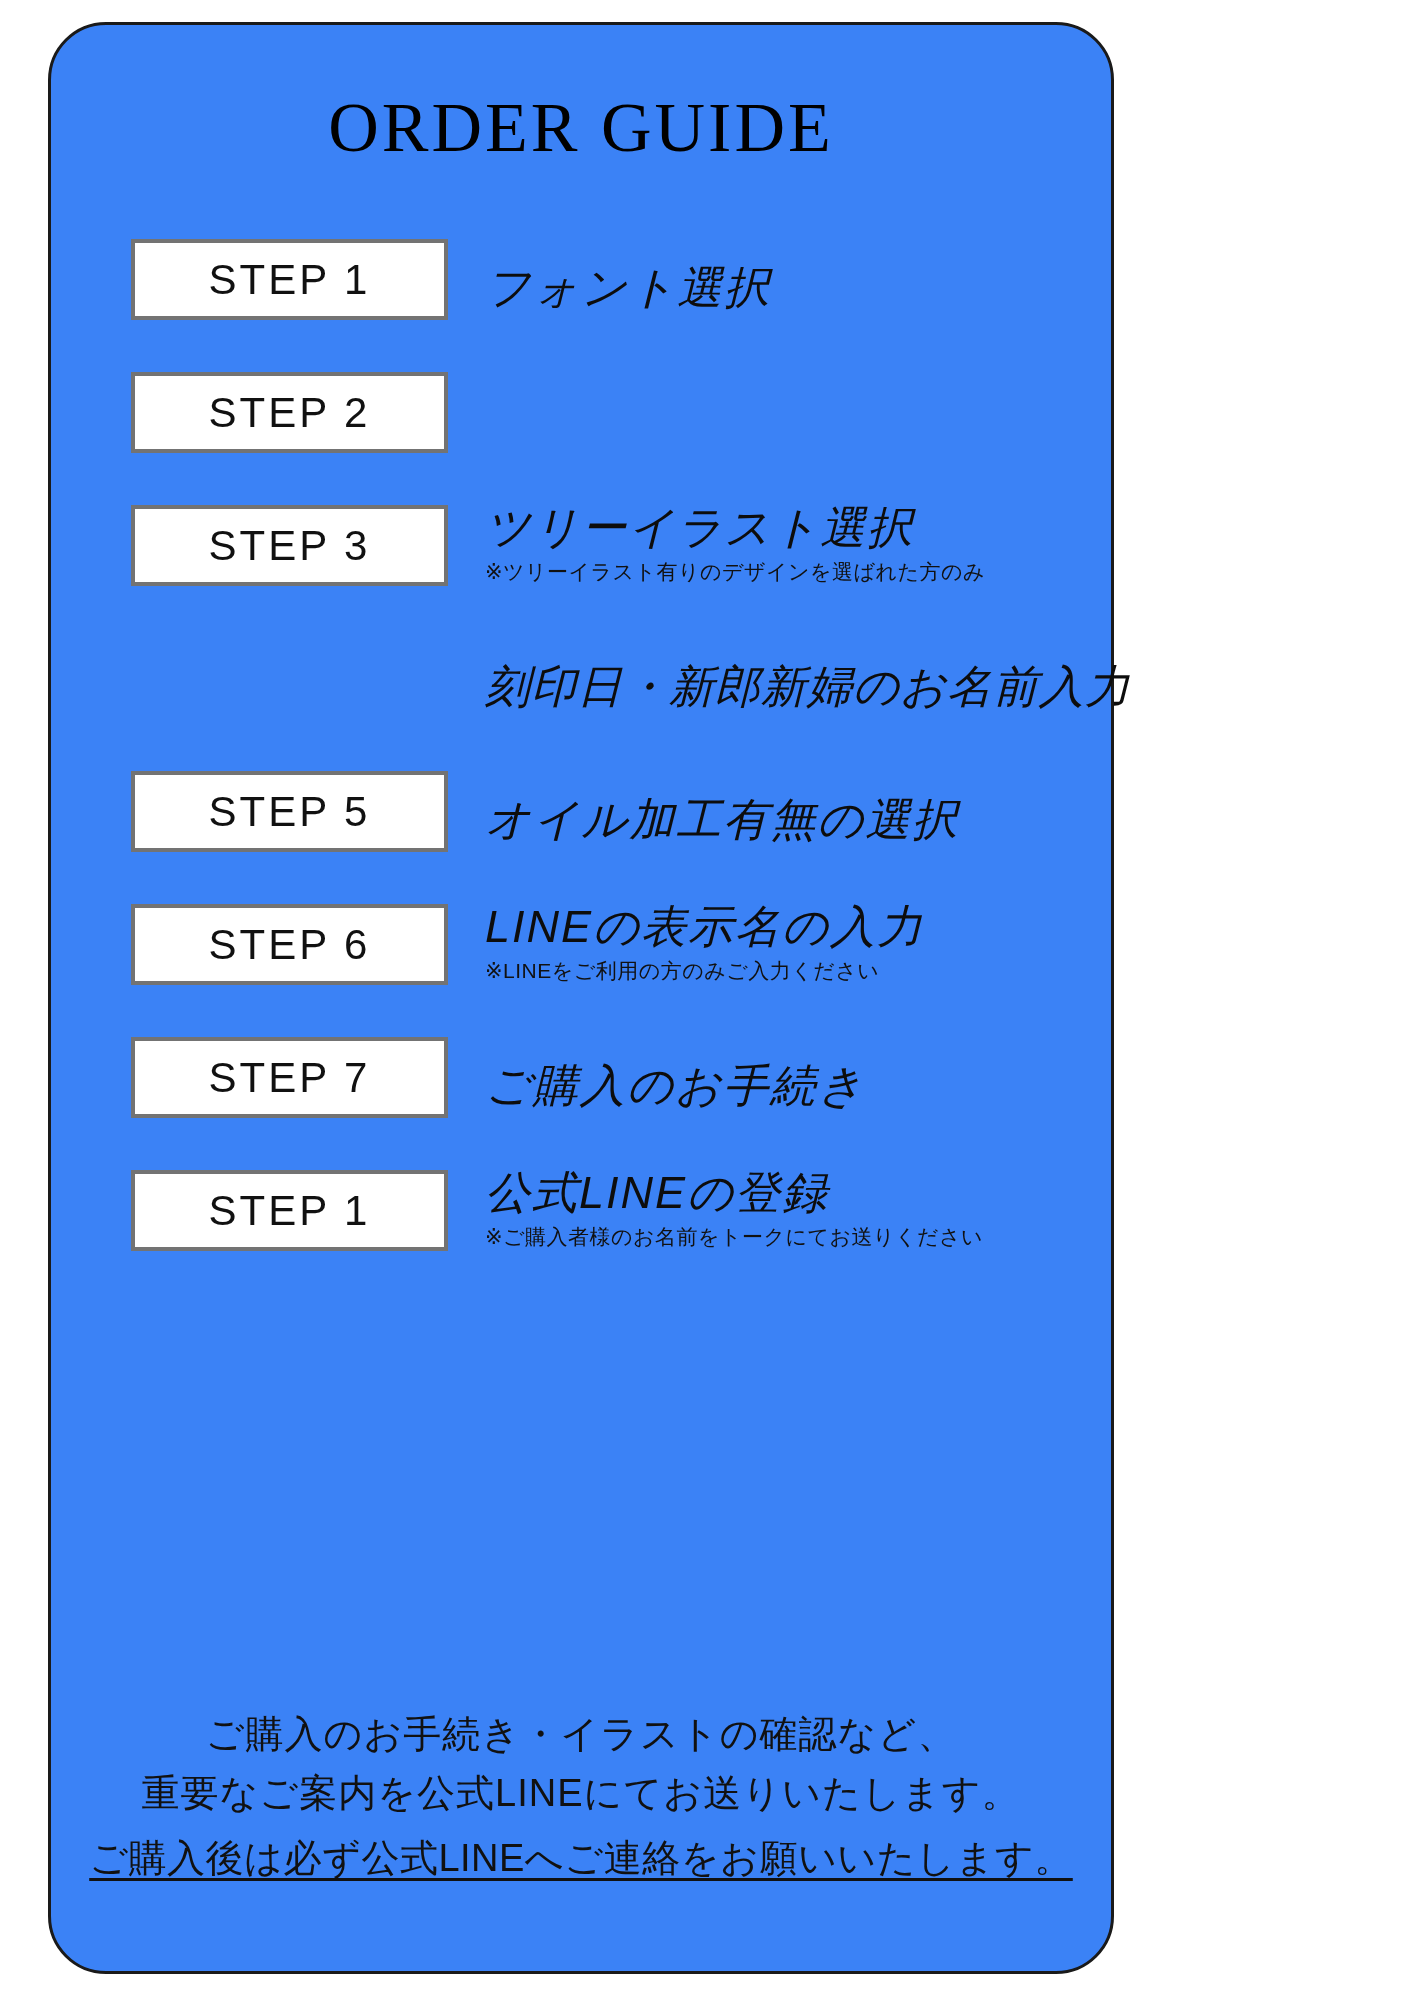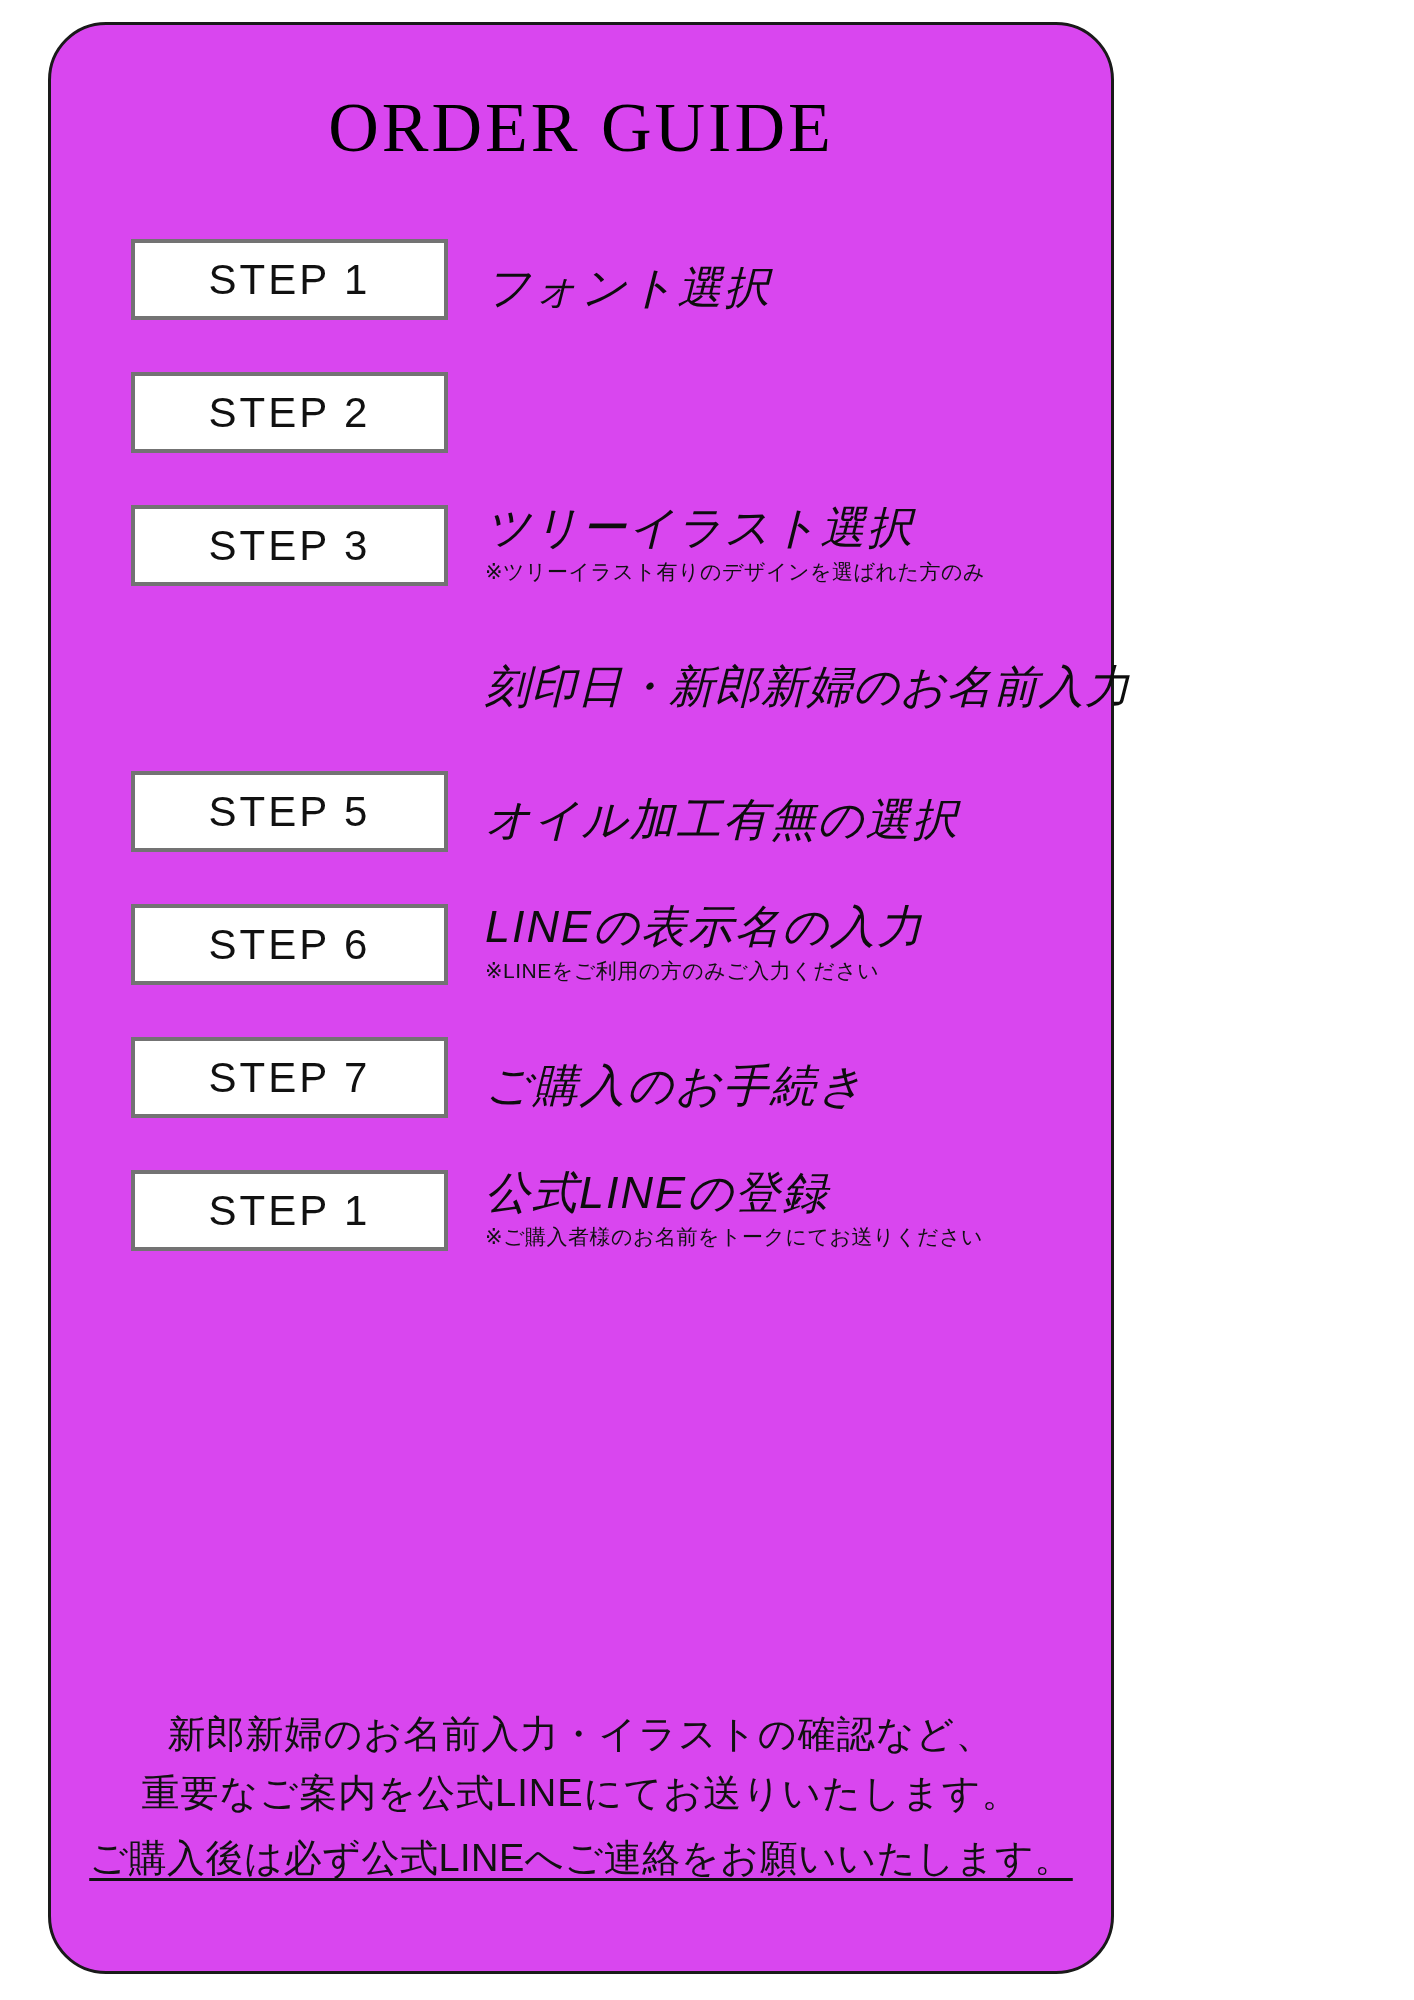--- a/index.html
+++ b/index.html
@@ -18,21 +18,21 @@
   
   #order-guide-card {
     position: absolute;
     left: 48px;
     top: 22px;
     width: 1066px;
     height: 1952px;
     box-sizing: border-box;
     border: 3px solid #1a1a1a;
     border-radius: 58px;
-    background: #d946ef;
+    background: #3b82f6;
   }
 
   
   #guide-title {
     position: absolute;
     left: 0;
     top: 68px;
     width: 100%;
     text-align: center;
     font-family: "Liberation Serif", "DejaVu Serif", serif;
@@ -211,18 +211,18 @@
       </div>
       <div class="step-text-block has-note">
         <div class="step-title">公式LINEの登録</div>
         <div class="step-note">※ご購入者様のお名前をトークにてお送りください</div>
       </div>
     </div>
 
   </div>
 
   <div id="guide-footer">
-    <div class="footer-line">新郎新婦のお名前入力・イラストの確認など、</div>
+    <div class="footer-line">ご購入のお手続き・イラストの確認など、</div>
     <div class="footer-line">重要なご案内を公式LINEにてお送りいたします。</div>
     <div class="footer-line emphasis">ご購入後は必ず公式LINEへご連絡をお願いいたします。</div>
   </div>
 
 </div>
 
 </body></html>

